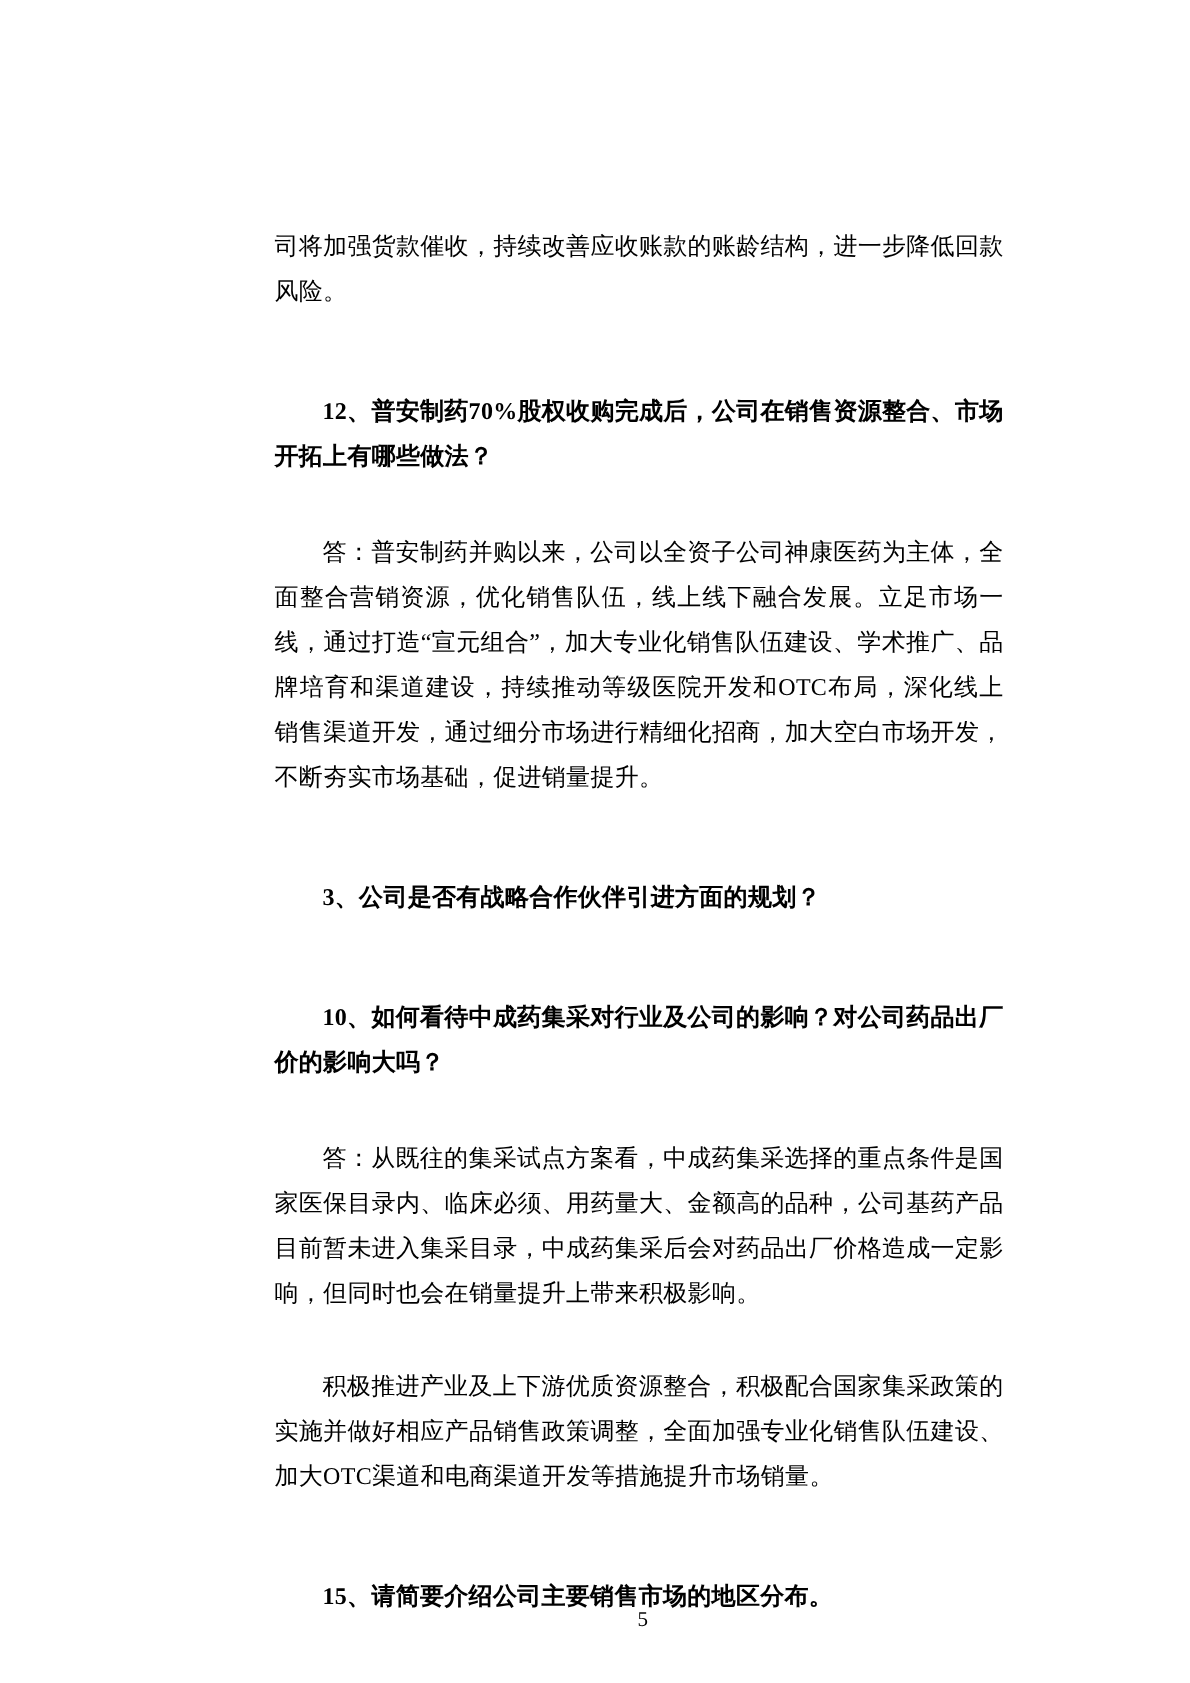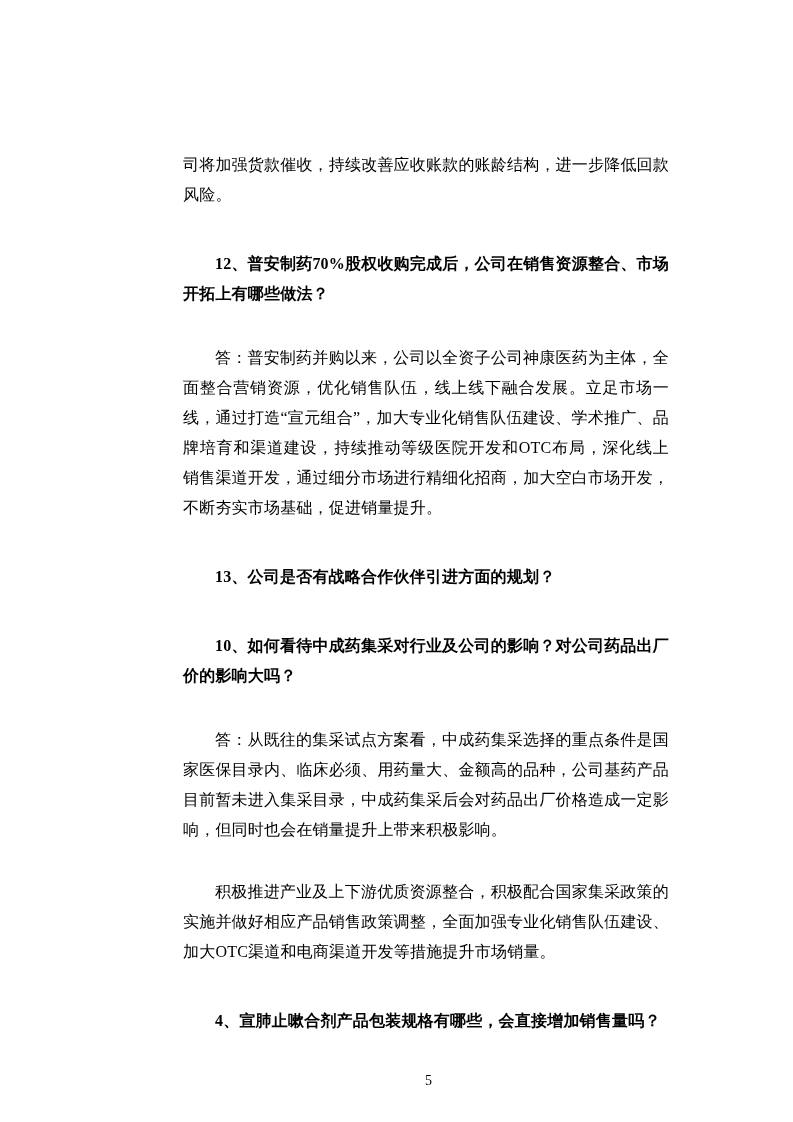--- a/index.html
+++ b/index.html
@@ -31,21 +31,21 @@
   }
   p.lead {
     text-indent: 0;
   }
   p.answer {
     text-indent: 2em;
   }
   p.question {
     text-indent: 2em;
     font-weight: bold;
-    margin-top: 7px;
+    margin-top: 18px;
     margin-bottom: 2px;
   }
   .page-number {
     position: absolute;
     top: 1024px;
     left: 0;
     width: 793px;
     text-align: center;
     font-size: 14px;
     line-height: 18px;
@@ -56,25 +56,26 @@
 <body>
 
 <div class="page">
   <div class="content">
 
     <p class="lead">司将加强货款催收，持续改善应收账款的账龄结构，进一步降低回款风险。</p>
 
     <p class="question">12、普安制药70%股权收购完成后，公司在销售资源整合、市场开拓上有哪些做法？</p>
     <p class="answer">答：普安制药并购以来，公司以全资子公司神康医药为主体，全面整合营销资源，优化销售队伍，线上线下融合发展。立足市场一线，通过打造“宣元组合”，加大专业化销售队伍建设、学术推广、品牌培育和渠道建设，持续推动等级医院开发和OTC布局，深化线上销售渠道开发，通过细分市场进行精细化招商，加大空白市场开发，不断夯实市场基础，促进销量提升。</p>
 
-    <p class="question">13、公司是否有战略合作伙伴引进方面的规划？</p>
+    <p class="question">3、公司是否有战略合作伙伴引进方面的规划？</p>
 
     <p class="question">10、如何看待中成药集采对行业及公司的影响？对公司药品出厂价的影响大吗？</p>
     <p class="answer">答：从既往的集采试点方案看，中成药集采选择的重点条件是国家医保目录内、临床必须、用药量大、金额高的品种，公司基药产品目前暂未进入集采目录，中成药集采后会对药品出厂价格造成一定影响，但同时也会在销量提升上带来积极影响。</p>
     <p class="answer">积极推进产业及上下游优质资源整合，积极配合国家集采政策的实施并做好相应产品销售政策调整，全面加强专业化销售队伍建设、加大OTC渠道和电商渠道开发等措施提升市场销量。</p>
 
+    <p class="question">15、请简要介绍公司主要销售市场的地区分布。</p>
 
     <p class="question">4、宣肺止嗽合剂产品包装规格有哪些，会直接增加销售量吗？</p>
 
   </div>
 
   <div class="page-number">5</div>
 </div>
 
 </body></html>

